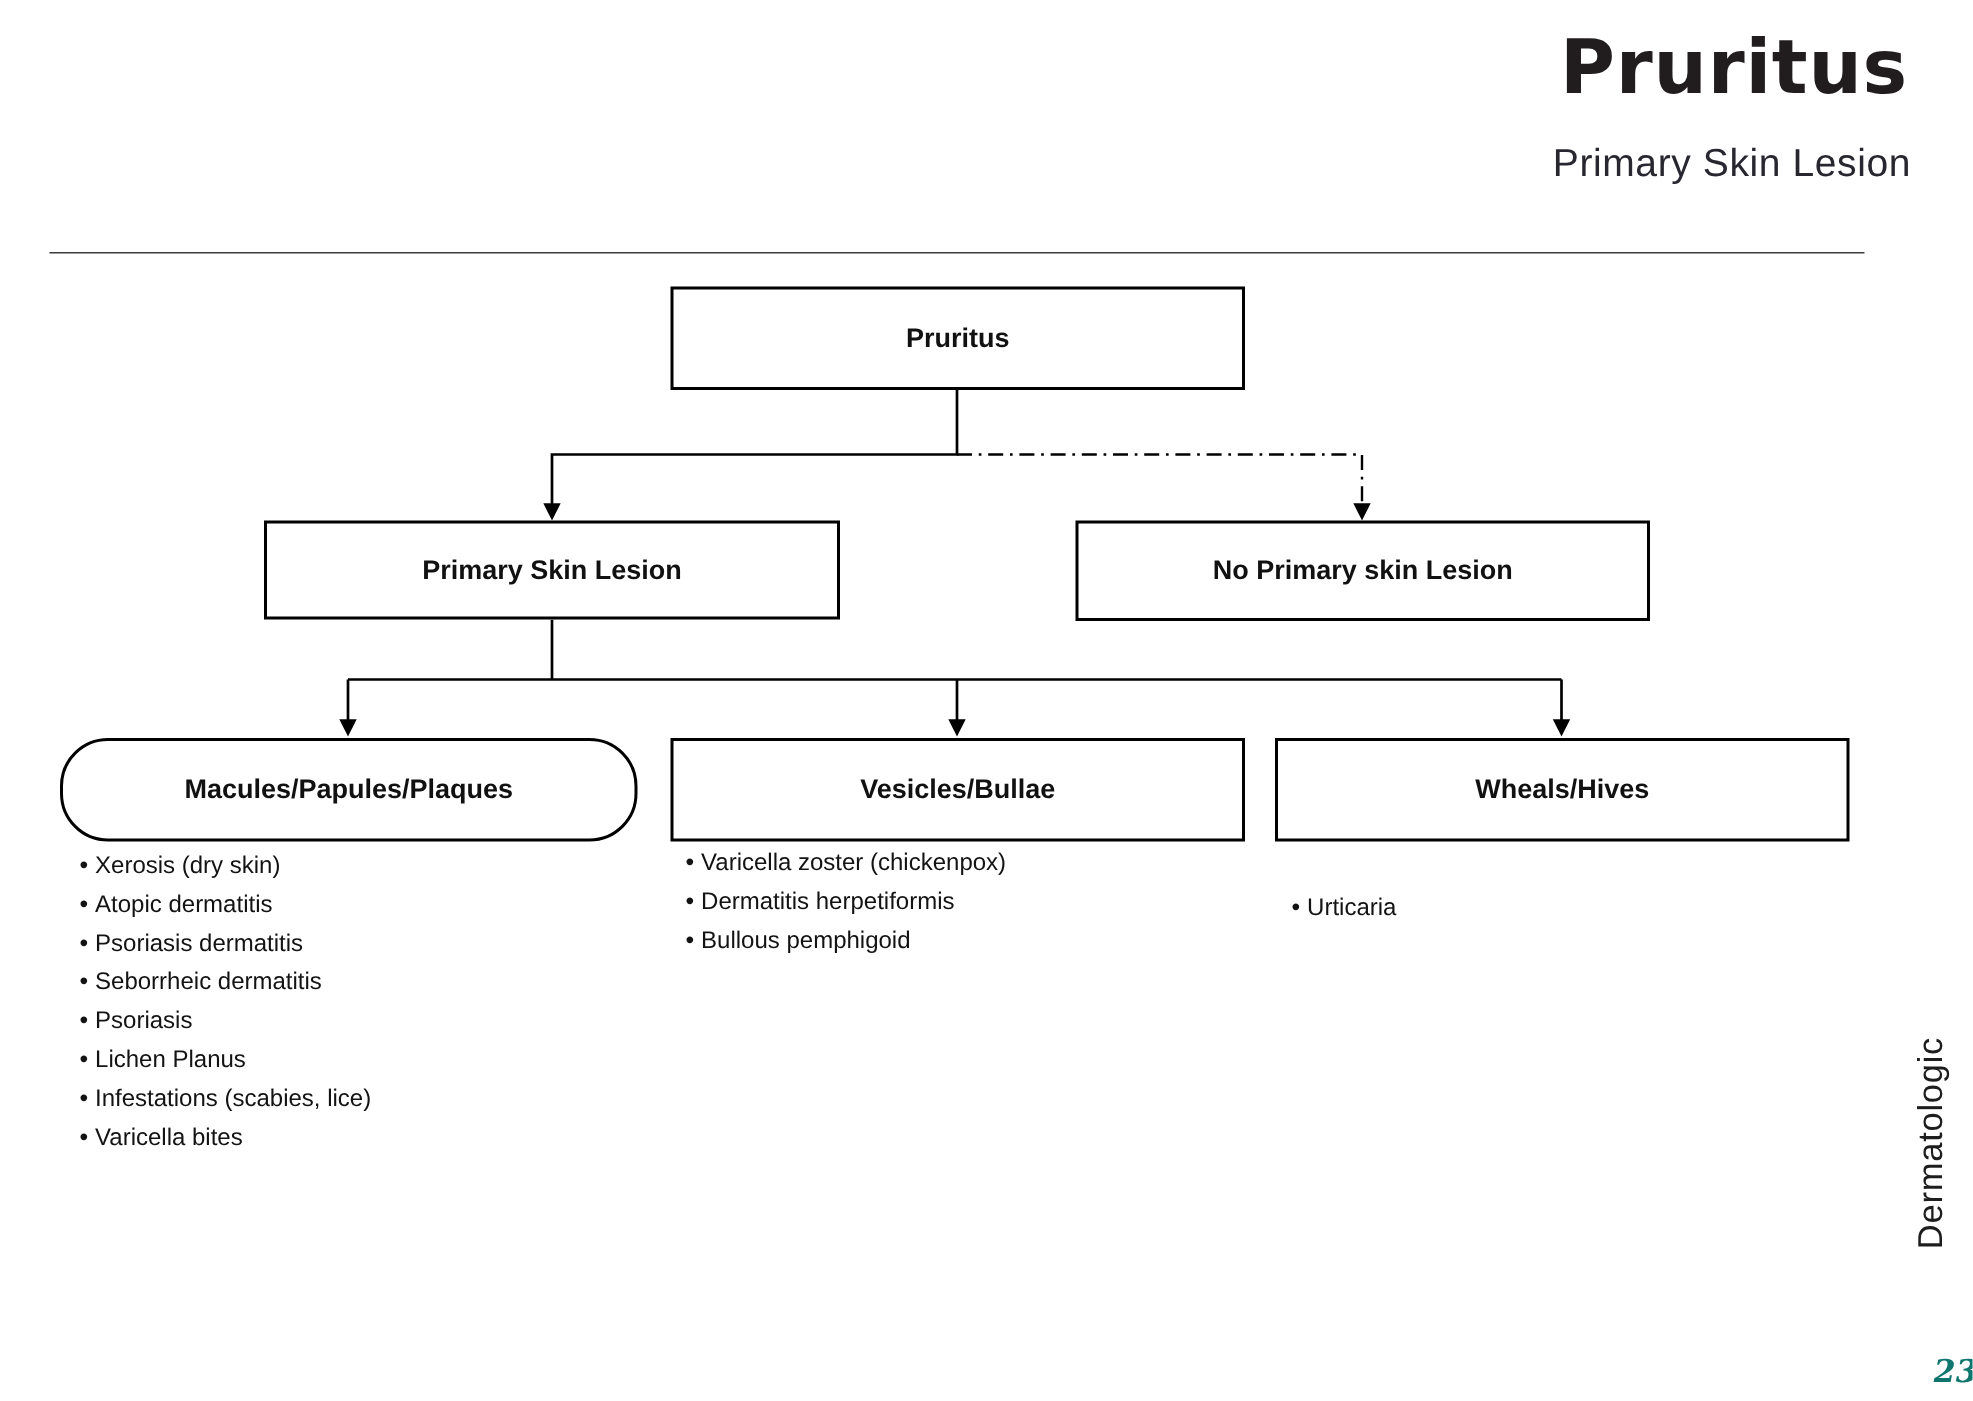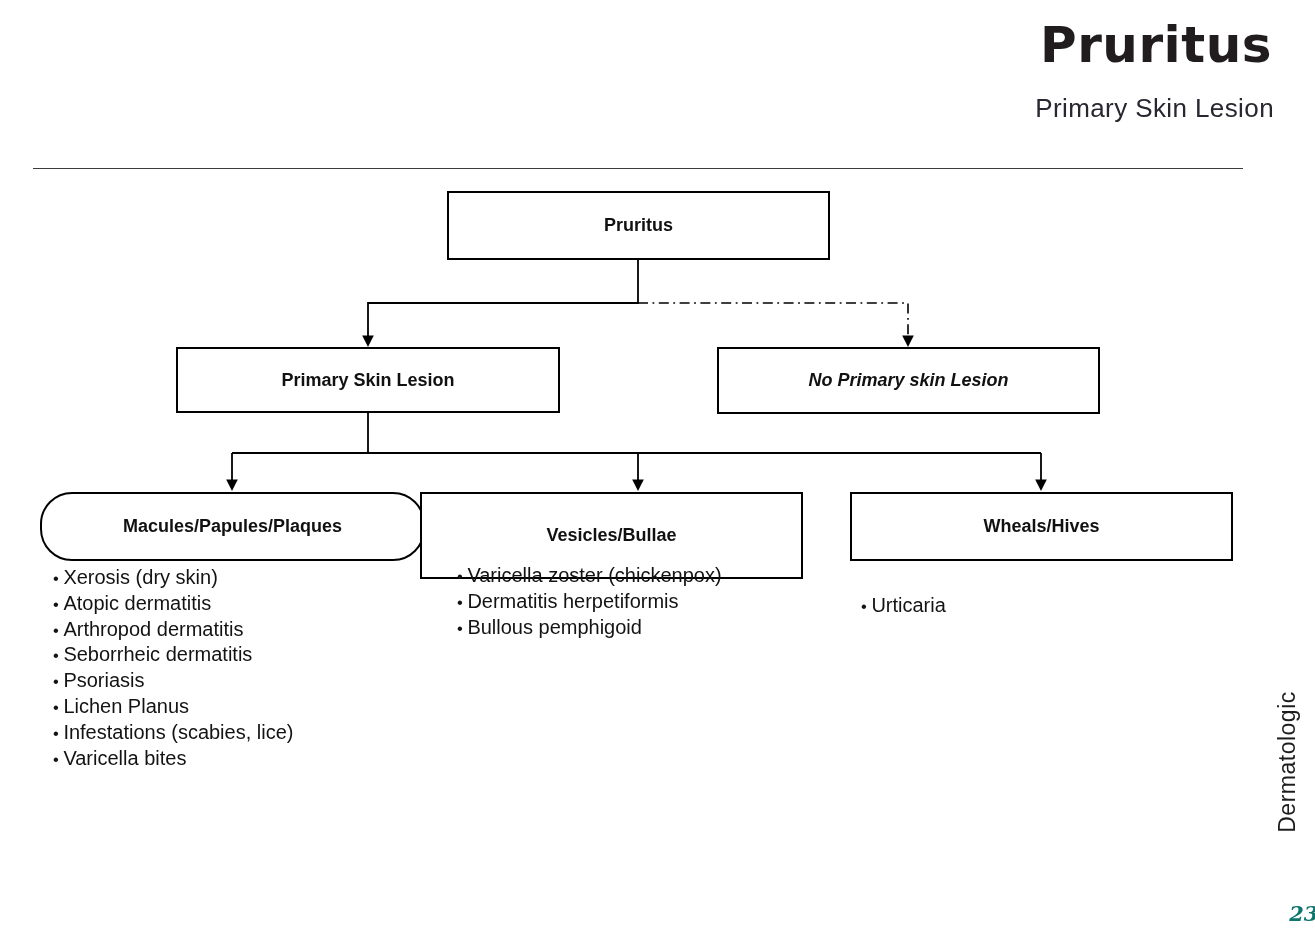--- a/index.html
+++ b/index.html
@@ -31,28 +31,28 @@
   
   .fc-box{
     position:absolute;
     border:2px solid #000;background:#fff;
     display:flex;align-items:center;justify-content:center;
     font-weight:700;font-size:18px;color:#111;
     box-sizing:border-box;text-align:center;
   }
   .box-root    {left:447px;top:191px;width:383px;height:69px;}
   .box-primary {left:176px;top:347px;width:384px;height:66px;}
-  .box-noprimary{left:717px;top:347px;width:383px;height:67px;font-style:italic;}
+  .box-noprimary{left:717px;top:347px;width:383px;height:67px;}
   .box-macules {left:40px; top:492px;width:385px;height:69px;border-radius:32px;}
-  .box-vesicles{left:420px;top:492px;width:383px;height:87px;}
+  .box-vesicles{left:447px;top:492px;width:383px;height:69px;}
   .box-wheals  {left:850px;top:492px;width:383px;height:69px;}
   
   .fc-lines{position:absolute;left:0;top:0;width:1315px;height:934px;pointer-events:none;}
   
-  .fc-list{position:absolute;font-size:20px;line-height:24.8px;color:#131313;}
+  .fc-list{position:absolute;font-size:16px;line-height:24.8px;color:#131313;}
   .list-macules {left:53px; top:565px;}
   .list-vesicles{left:457px;top:563px;}
   .list-wheals  {left:861px;top:565px;margin-top:28px;}
   .fc-list .li{white-space:nowrap;}
   .fc-list .li::before{content:"\2022\00a0";font-size:16.5px;}
   
   .side-label{
     position:absolute;left:1287px;top:762px;
     transform:translate(-50%,-50%) rotate(-90deg);
     font-size:23px;color:#1d1d1d;letter-spacing:.5px;white-space:nowrap;
@@ -106,21 +106,21 @@
     <span>Vesicles/Bullae</span>
   </div>
 
   <div class="fc-box box-wheals">
     <span>Wheals/Hives</span>
   </div>
 
   <div class="fc-list list-macules">
     <div class="li">Xerosis (dry skin)</div>
     <div class="li">Atopic dermatitis</div>
-    <div class="li">Arthropod dermatitis</div>
+    <div class="li">Psoriasis dermatitis</div>
     <div class="li">Seborrheic dermatitis</div>
     <div class="li">Psoriasis</div>
     <div class="li">Lichen Planus</div>
     <div class="li">Infestations (scabies, lice)</div>
     <div class="li">Varicella bites</div>
   </div>
 
   <div class="fc-list list-vesicles">
     <div class="li">Varicella zoster (chickenpox)</div>
     <div class="li">Dermatitis herpetiformis</div>

